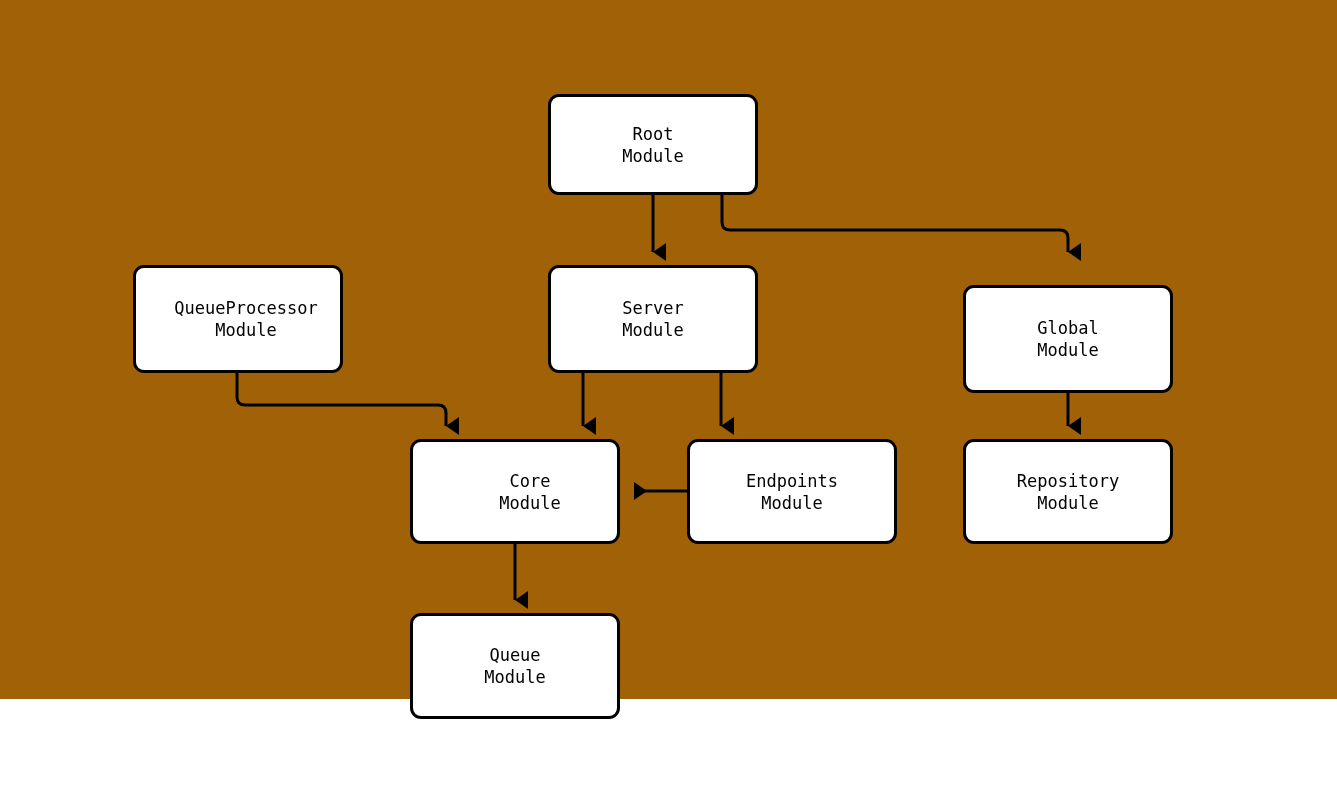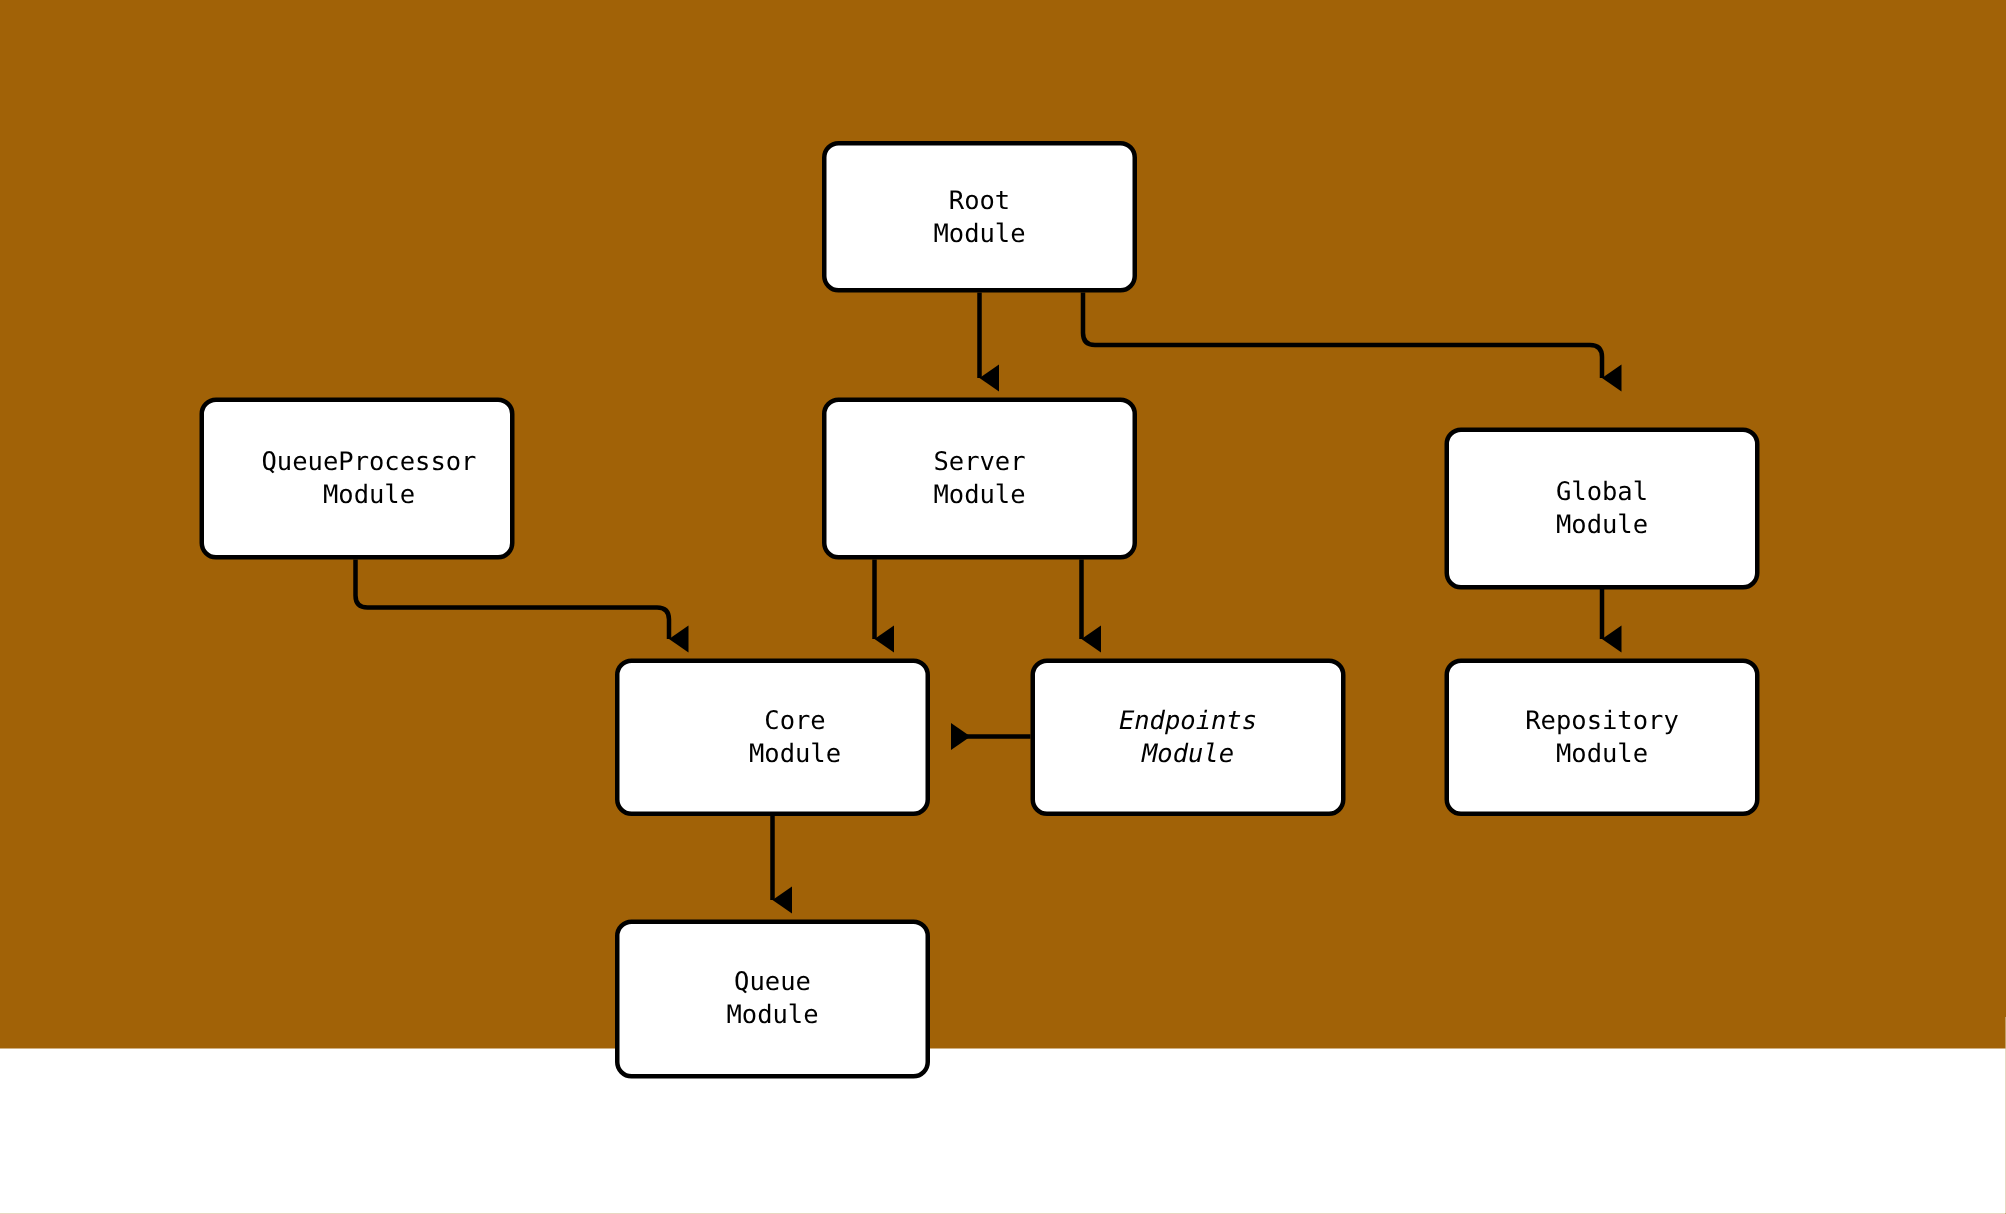--- a/index.html
+++ b/index.html
@@ -110,21 +110,21 @@
   <div class="node" style="left:963px; top:265px; width:210px; height:108px;margin-top:20px;">
     <div class="node-label">Global</div>
     <div class="node-label">Module</div>
   </div>
 
   <div class="node" style="left:410px; top:439px; width:210px; height:105px;padding-left:30px;">
     <div class="node-label">Core</div>
     <div class="node-label">Module</div>
   </div>
 
-  <div class="node" style="left:687px; top:439px; width:210px; height:105px;font-style:italic;">
+  <div class="node" style="left:687px; top:439px; width:210px; height:105px;">
     <div class="node-label">Endpoints</div>
     <div class="node-label">Module</div>
   </div>
 
   <div class="node" style="left:963px; top:439px; width:210px; height:105px;">
     <div class="node-label">Repository</div>
     <div class="node-label">Module</div>
   </div>
 
   <div class="node" style="left:410px; top:613px; width:210px; height:106px;">

